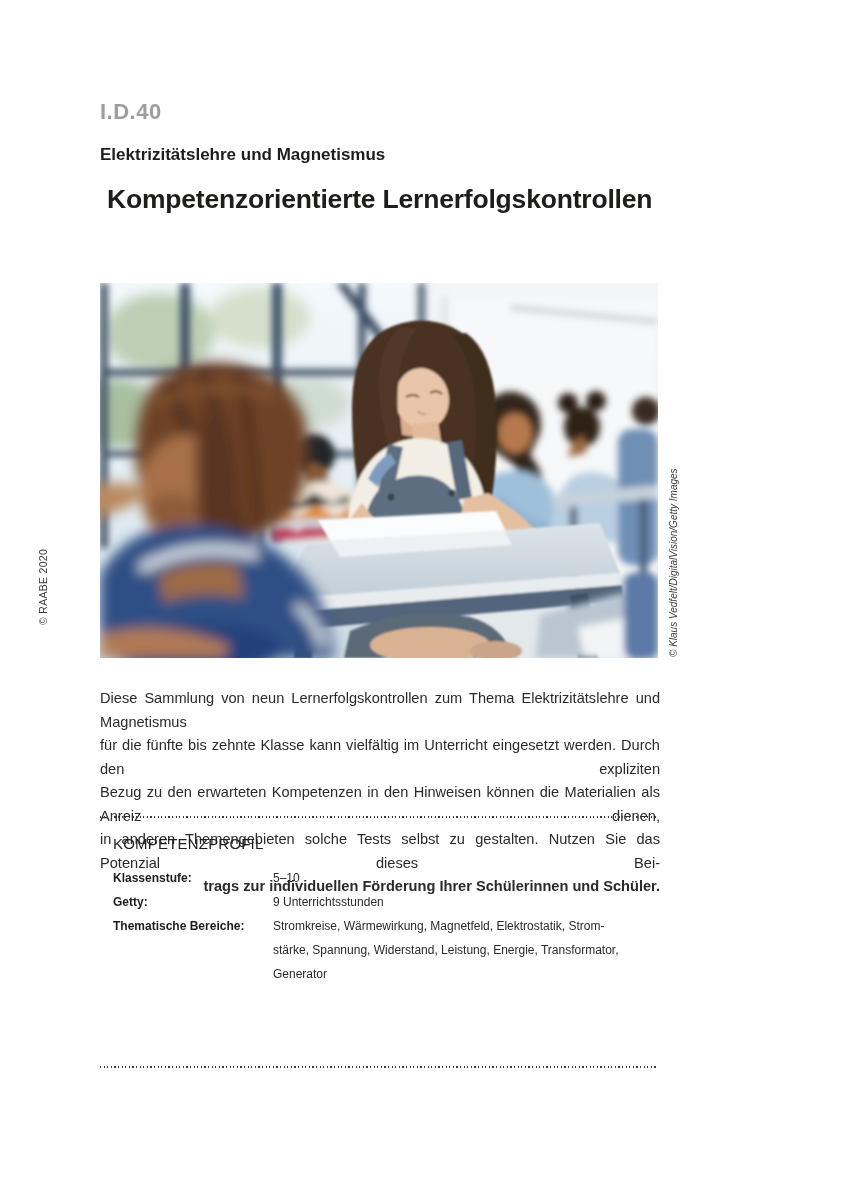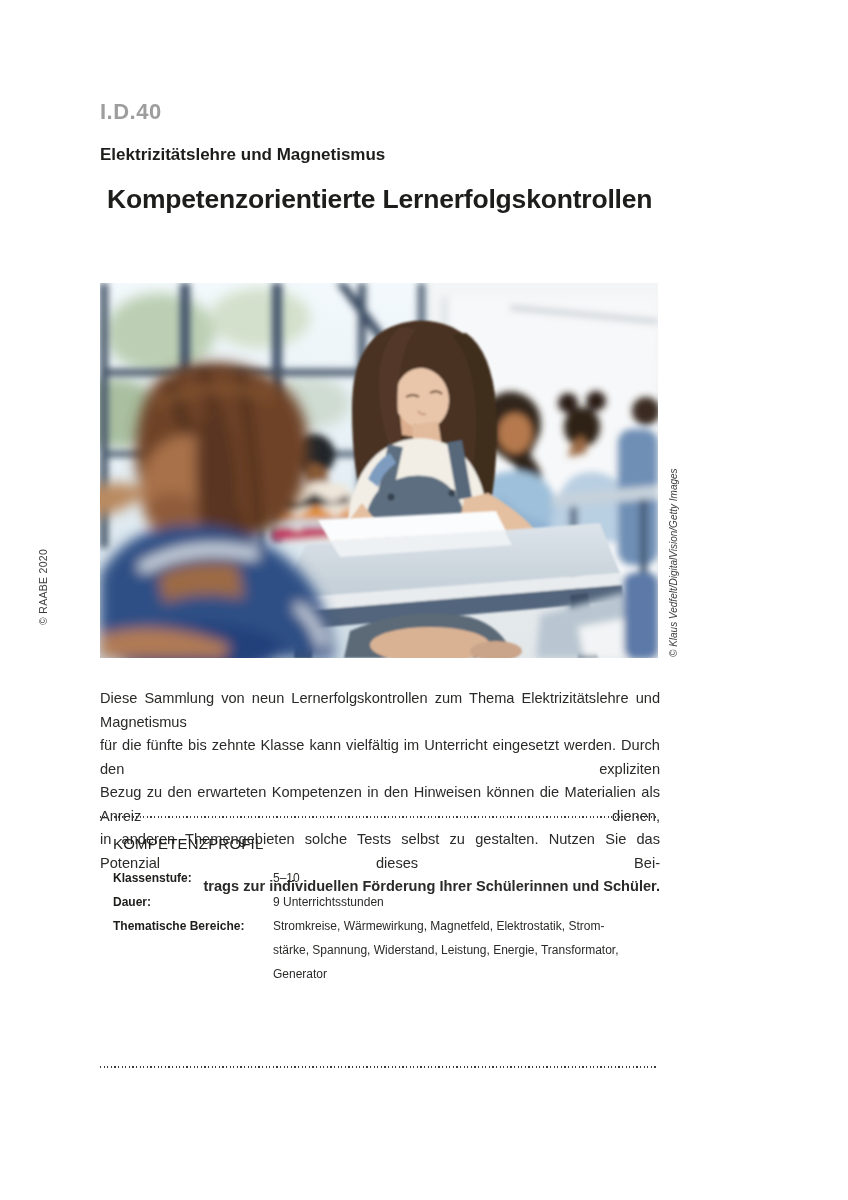--- a/index.html
+++ b/index.html
@@ -256,21 +256,21 @@
   <div class="abs dotted rule-top"></div>
 
   <div class="abs profile-heading">KOMPETENZPROFIL</div>
 
   <div class="abs profile-table">
     <div class="prow">
       <div class="plabel">Klassenstufe:</div>
       <div class="pvalue">5–10</div>
     </div>
     <div class="prow">
-      <div class="plabel">Dauer:</div>
+      <div class="plabel">Getty:</div>
       <div class="pvalue">9 Unterrichtsstunden</div>
     </div>
     <div class="prow">
       <div class="plabel">Thematische Bereiche:</div>
       <div class="pvalue">
         <div>Stromkreise, Wärmewirkung, Magnetfeld, Elektrostatik, Strom-</div>
         <div>stärke, Spannung, Widerstand, Leistung, Energie, Transformator,</div>
         <div>Generator</div>
       </div>
     </div>

